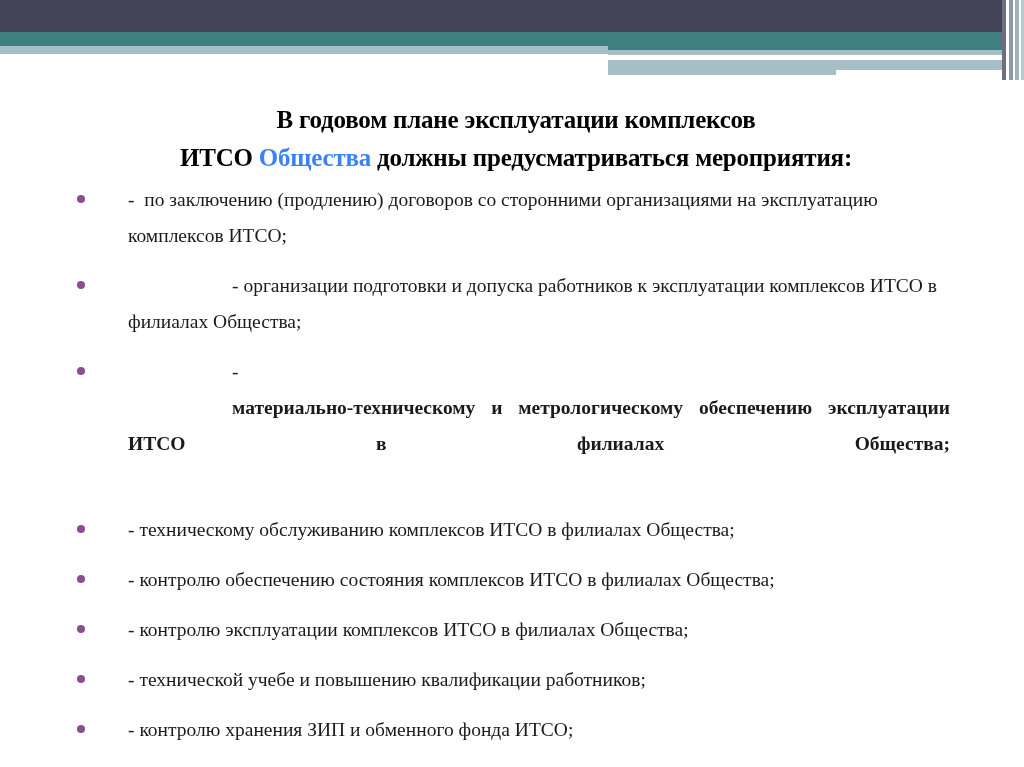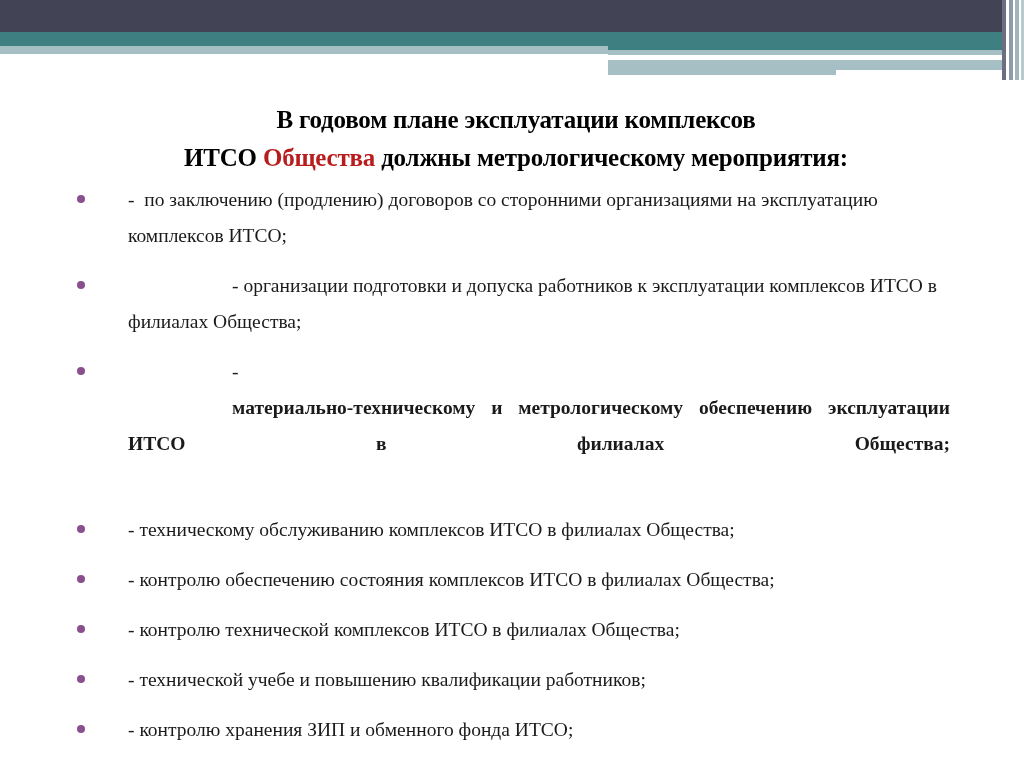--- a/index.html
+++ b/index.html
@@ -121,21 +121,21 @@
     width: 840px;
     text-align: center;
     font-weight: bold;
     font-size: 25px;
     line-height: 38px;
     color: #000000;
     letter-spacing: -0.2px;
     margin-top: 15px;
   }
   #slide-title .accent {
-    color: #b91c1c;
+    color: #3b82f6;
   }
 
   
   #bullet-list {
     position: absolute;
     left: 0;
     top: 182px;
     width: 996px;
   }
   .bullet-row {
@@ -204,27 +204,27 @@
   <div class="vstripe vs5"></div>
   <div class="vstripe vs6"></div>
   <div class="vstripe vs7"></div>
 </div>
 
 <div id="slide-title">
   <div>
     <span>В годовом плане эксплуатации комплексов</span>
   </div>
   <div>
-    <span>ИТСО </span><span class="accent">Общества</span><span> должны метрологическому мероприятия:</span>
+    <span>ИТСО </span><span class="accent">Общества</span><span> должны предусматриваться мероприятия:</span>
   </div>
 </div>
 
 <div id="bullet-list">
     <div class="bullet-row hang"><span class="bullet-marker"></span><span class="dash">-  </span><span class="txt">по заключению (продлению) договоров со сторонними организациями на эксплуатацию комплексов ИТСО;</span></div>
     <div class="bullet-row wrap-left"><span class="bullet-marker"></span><span class="dash">- </span><span class="txt">организации подготовки и допуска работников к эксплуатации комплексов ИТСО в филиалах Общества;</span></div>
     <div class="bullet-row justify wrap-left"><span class="bullet-marker"></span><span class="dash">- </span><span class="txt">материально-техническому и метрологическому обеспечению эксплуатации ИТСО в филиалах Общества;</span></div>
     <div class="bullet-row hang"><span class="bullet-marker"></span><span class="dash">- </span><span class="txt">техническому обслуживанию комплексов ИТСО в филиалах Общества;</span></div>
     <div class="bullet-row hang"><span class="bullet-marker"></span><span class="dash">- </span><span class="txt">контролю обеспечению состояния комплексов ИТСО в филиалах Общества;</span></div>
-    <div class="bullet-row hang"><span class="bullet-marker"></span><span class="dash">- </span><span class="txt">контролю технической комплексов ИТСО в филиалах Общества;</span></div>
+    <div class="bullet-row hang"><span class="bullet-marker"></span><span class="dash">- </span><span class="txt">контролю эксплуатации комплексов ИТСО в филиалах Общества;</span></div>
     <div class="bullet-row hang"><span class="bullet-marker"></span><span class="dash">- </span><span class="txt">технической учебе и повышению квалификации работников;</span></div>
     <div class="bullet-row hang"><span class="bullet-marker"></span><span class="dash">- </span><span class="txt">контролю хранения ЗИП и обменного фонда ИТСО;</span></div>
     <div class="bullet-row hang"></div>
   </div>
 
 </body></html>

